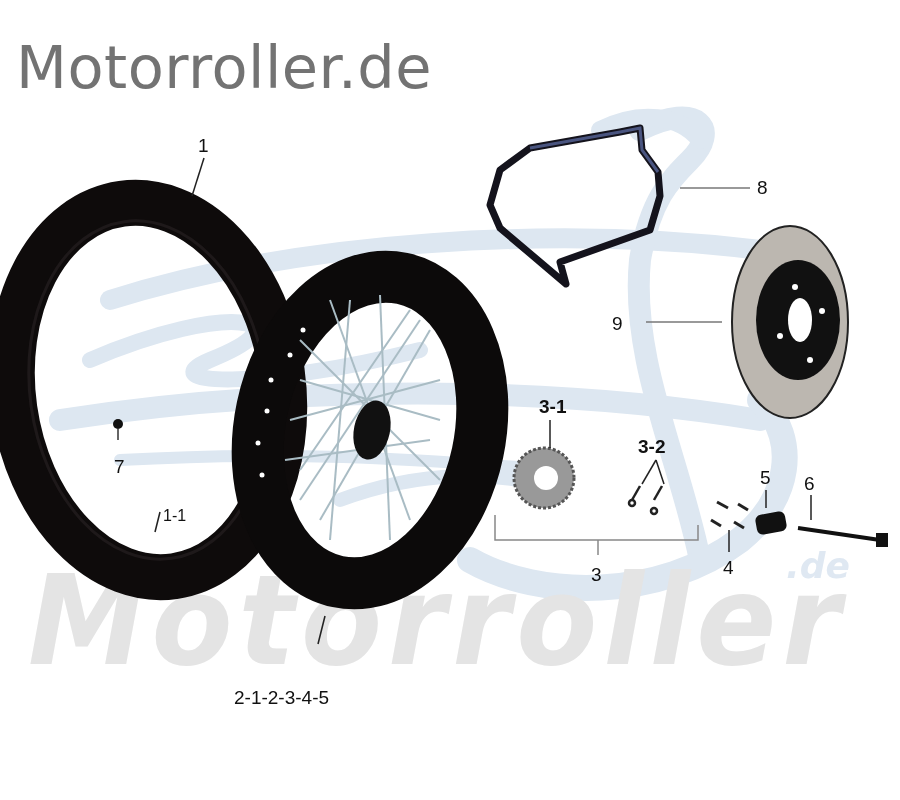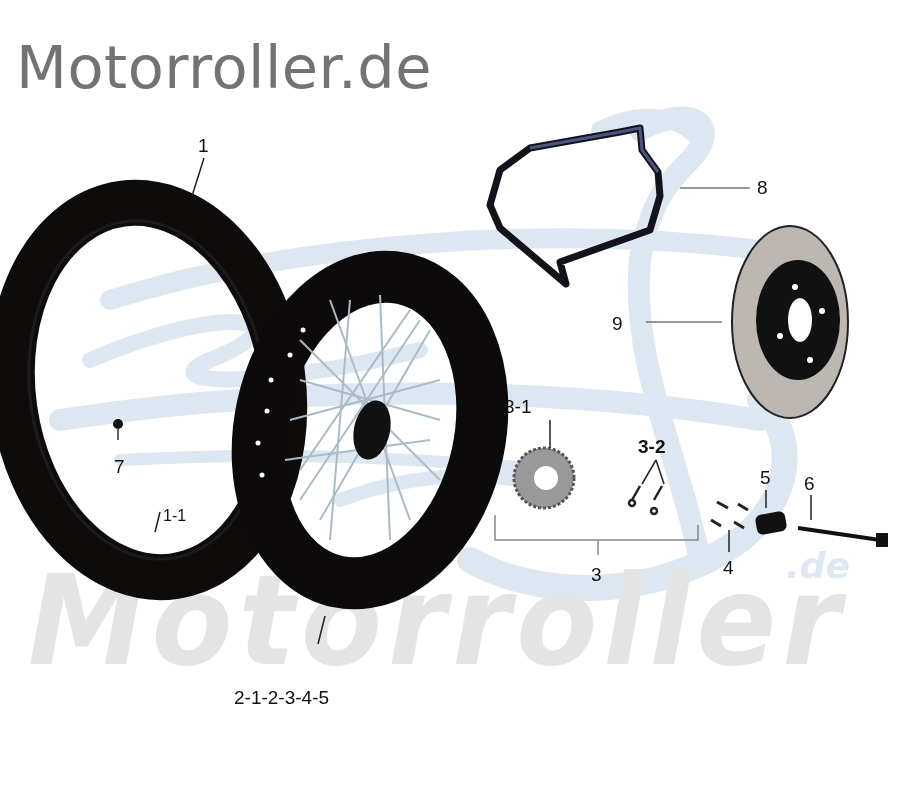--- a/index.html
+++ b/index.html
@@ -123,18 +123,18 @@
     <line x1="811" y1="495" x2="811" y2="520"></line>
   </g>
 </svg>
 
 <div class="abs lbl" style="left:198px;top:136px;">1</div>
 <div class="abs lbl" style="left:163px;top:508px;font-size:16px;text-align:center;">1-1</div>
 <div class="abs lbl" style="left:114px;top:457px;">7</div>
 <div class="abs lbl" style="left:234px;top:688px;">2-1-2-3-4-5</div>
 <div class="abs lbl" style="left:757px;top:178px;">8</div>
 <div class="abs lbl" style="left:612px;top:314px;">9</div>
-<div class="abs lbl" style="left:504px;top:397px;font-weight:normal;">3-1</div>
+<div class="abs lbl" style="left:539px;top:397px;font-weight:bold;">3-1</div>
 <div class="abs lbl" style="left:638px;top:437px;font-weight:bold;">3-2</div>
 <div class="abs lbl" style="left:591px;top:565px;">3</div>
 <div class="abs lbl" style="left:723px;top:558px;">4</div>
 <div class="abs lbl" style="left:760px;top:468px;">5</div>
 <div class="abs lbl" style="left:804px;top:474px;">6</div>
 
 </body></html>

